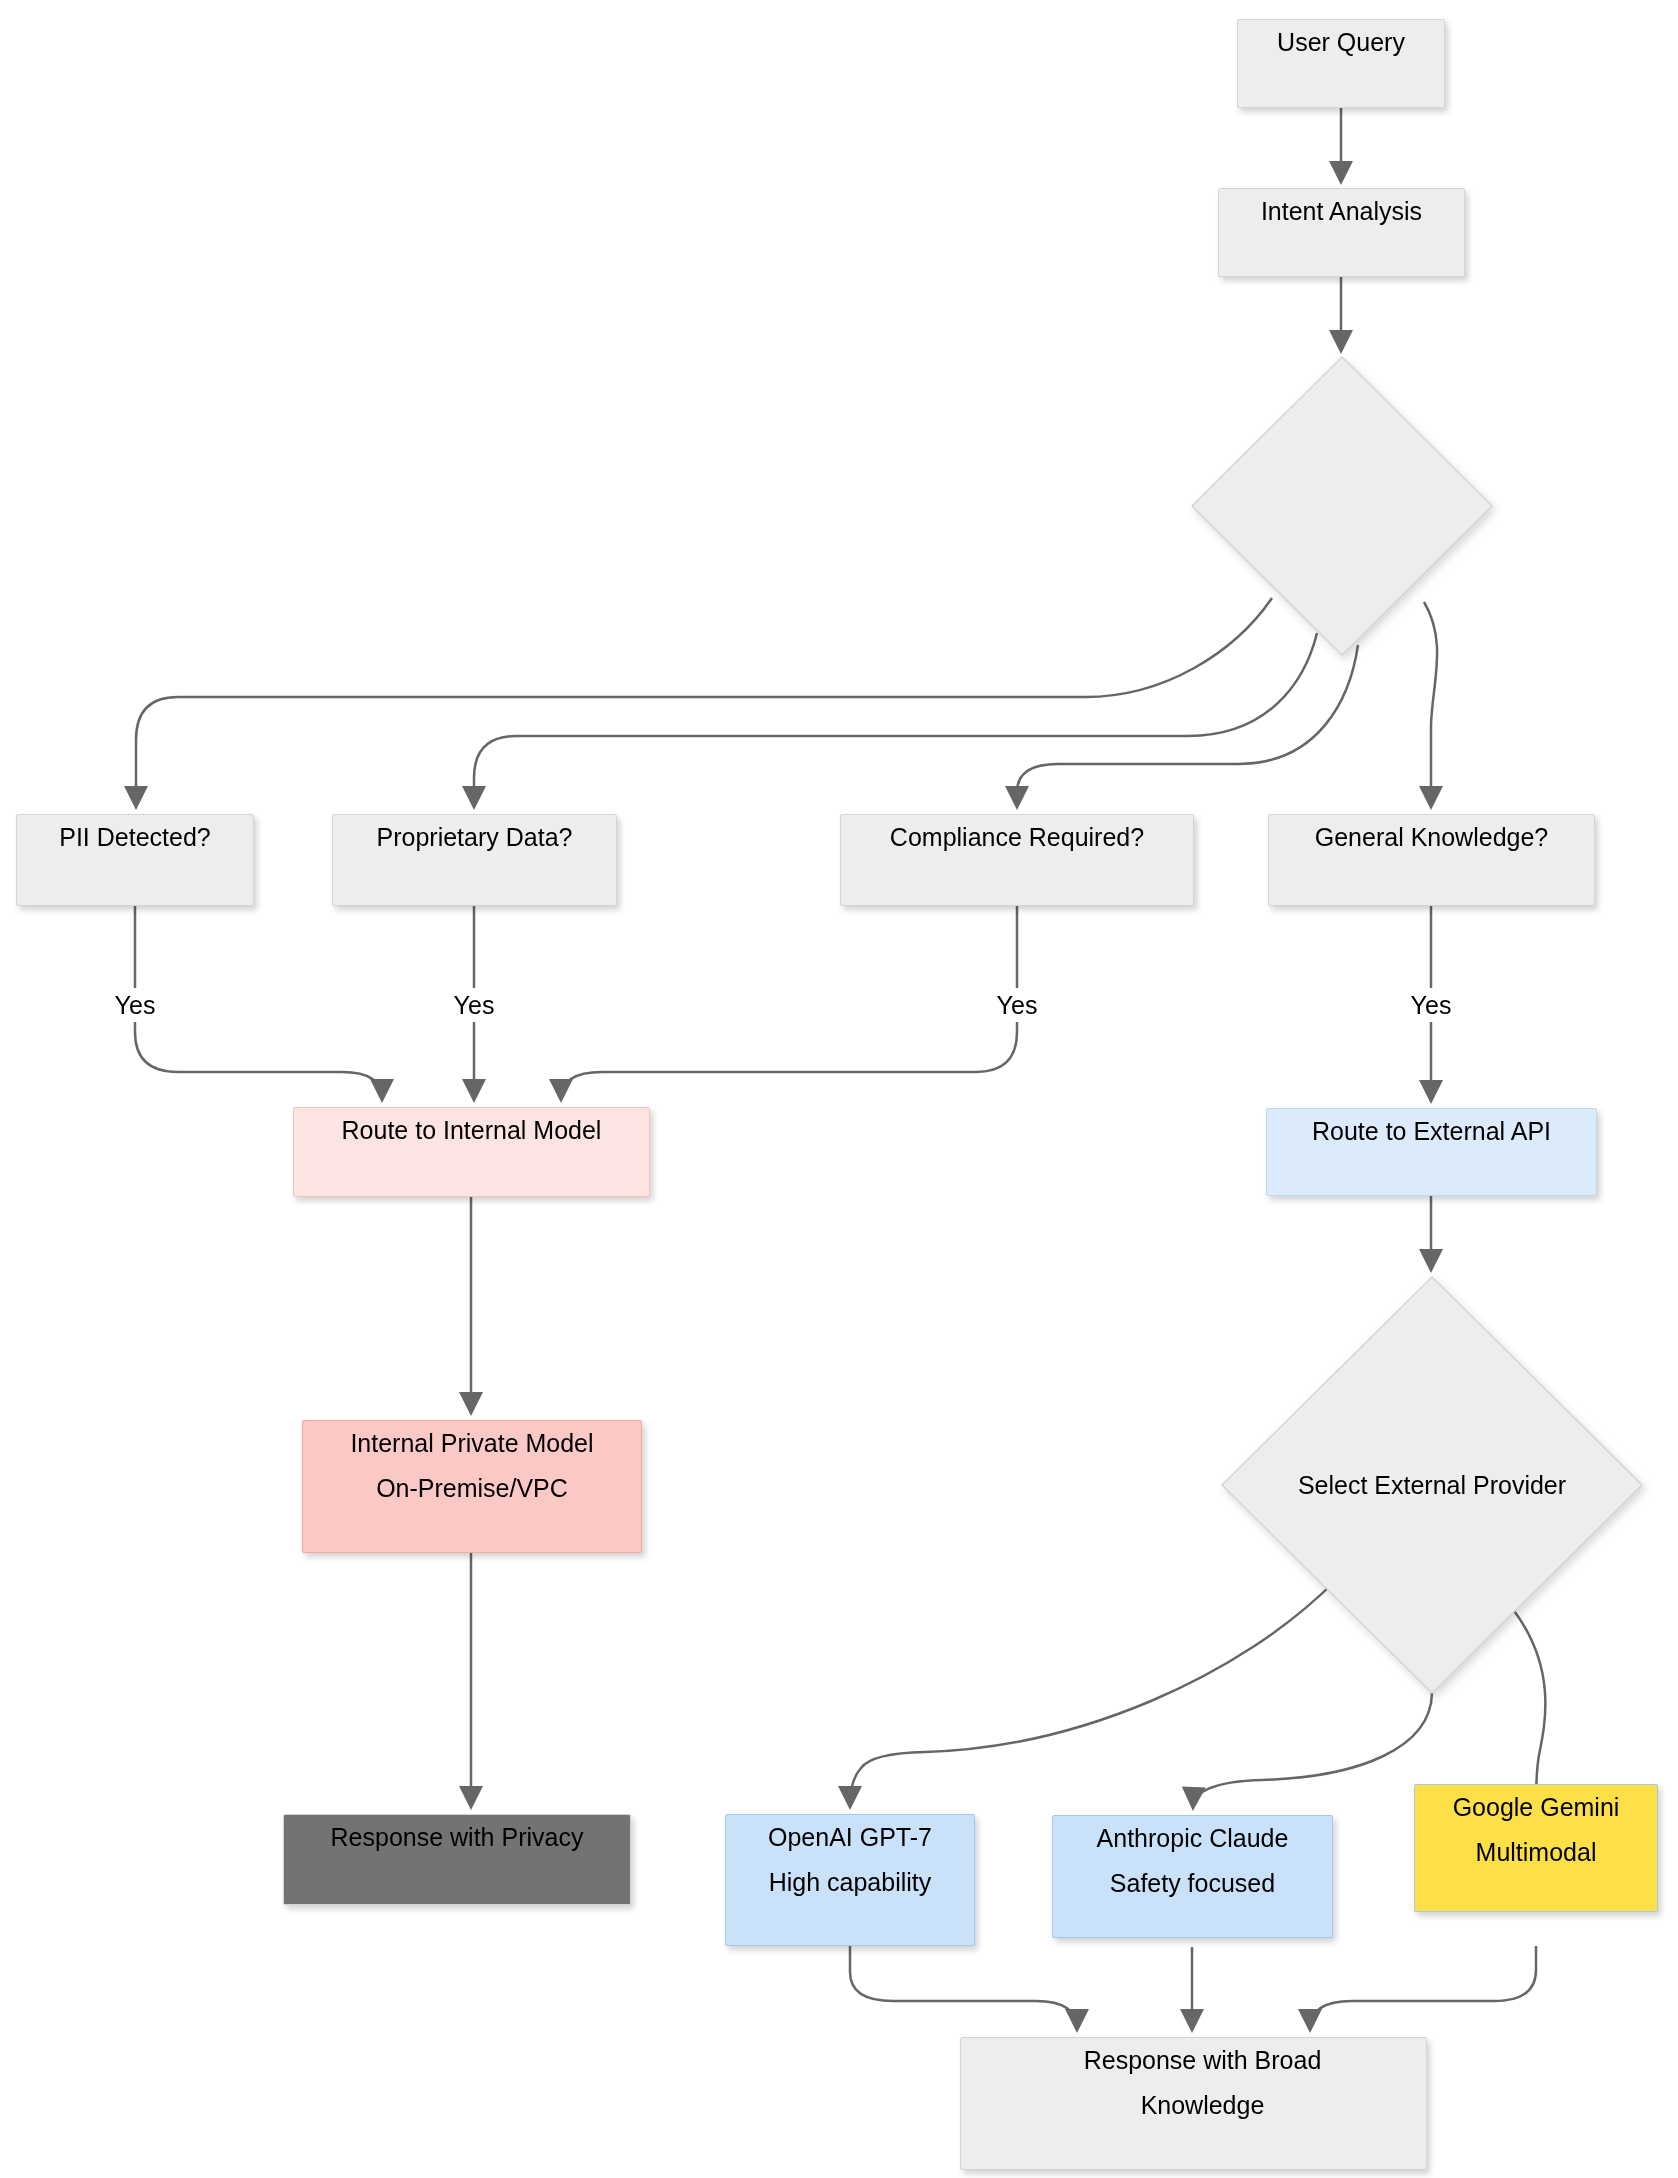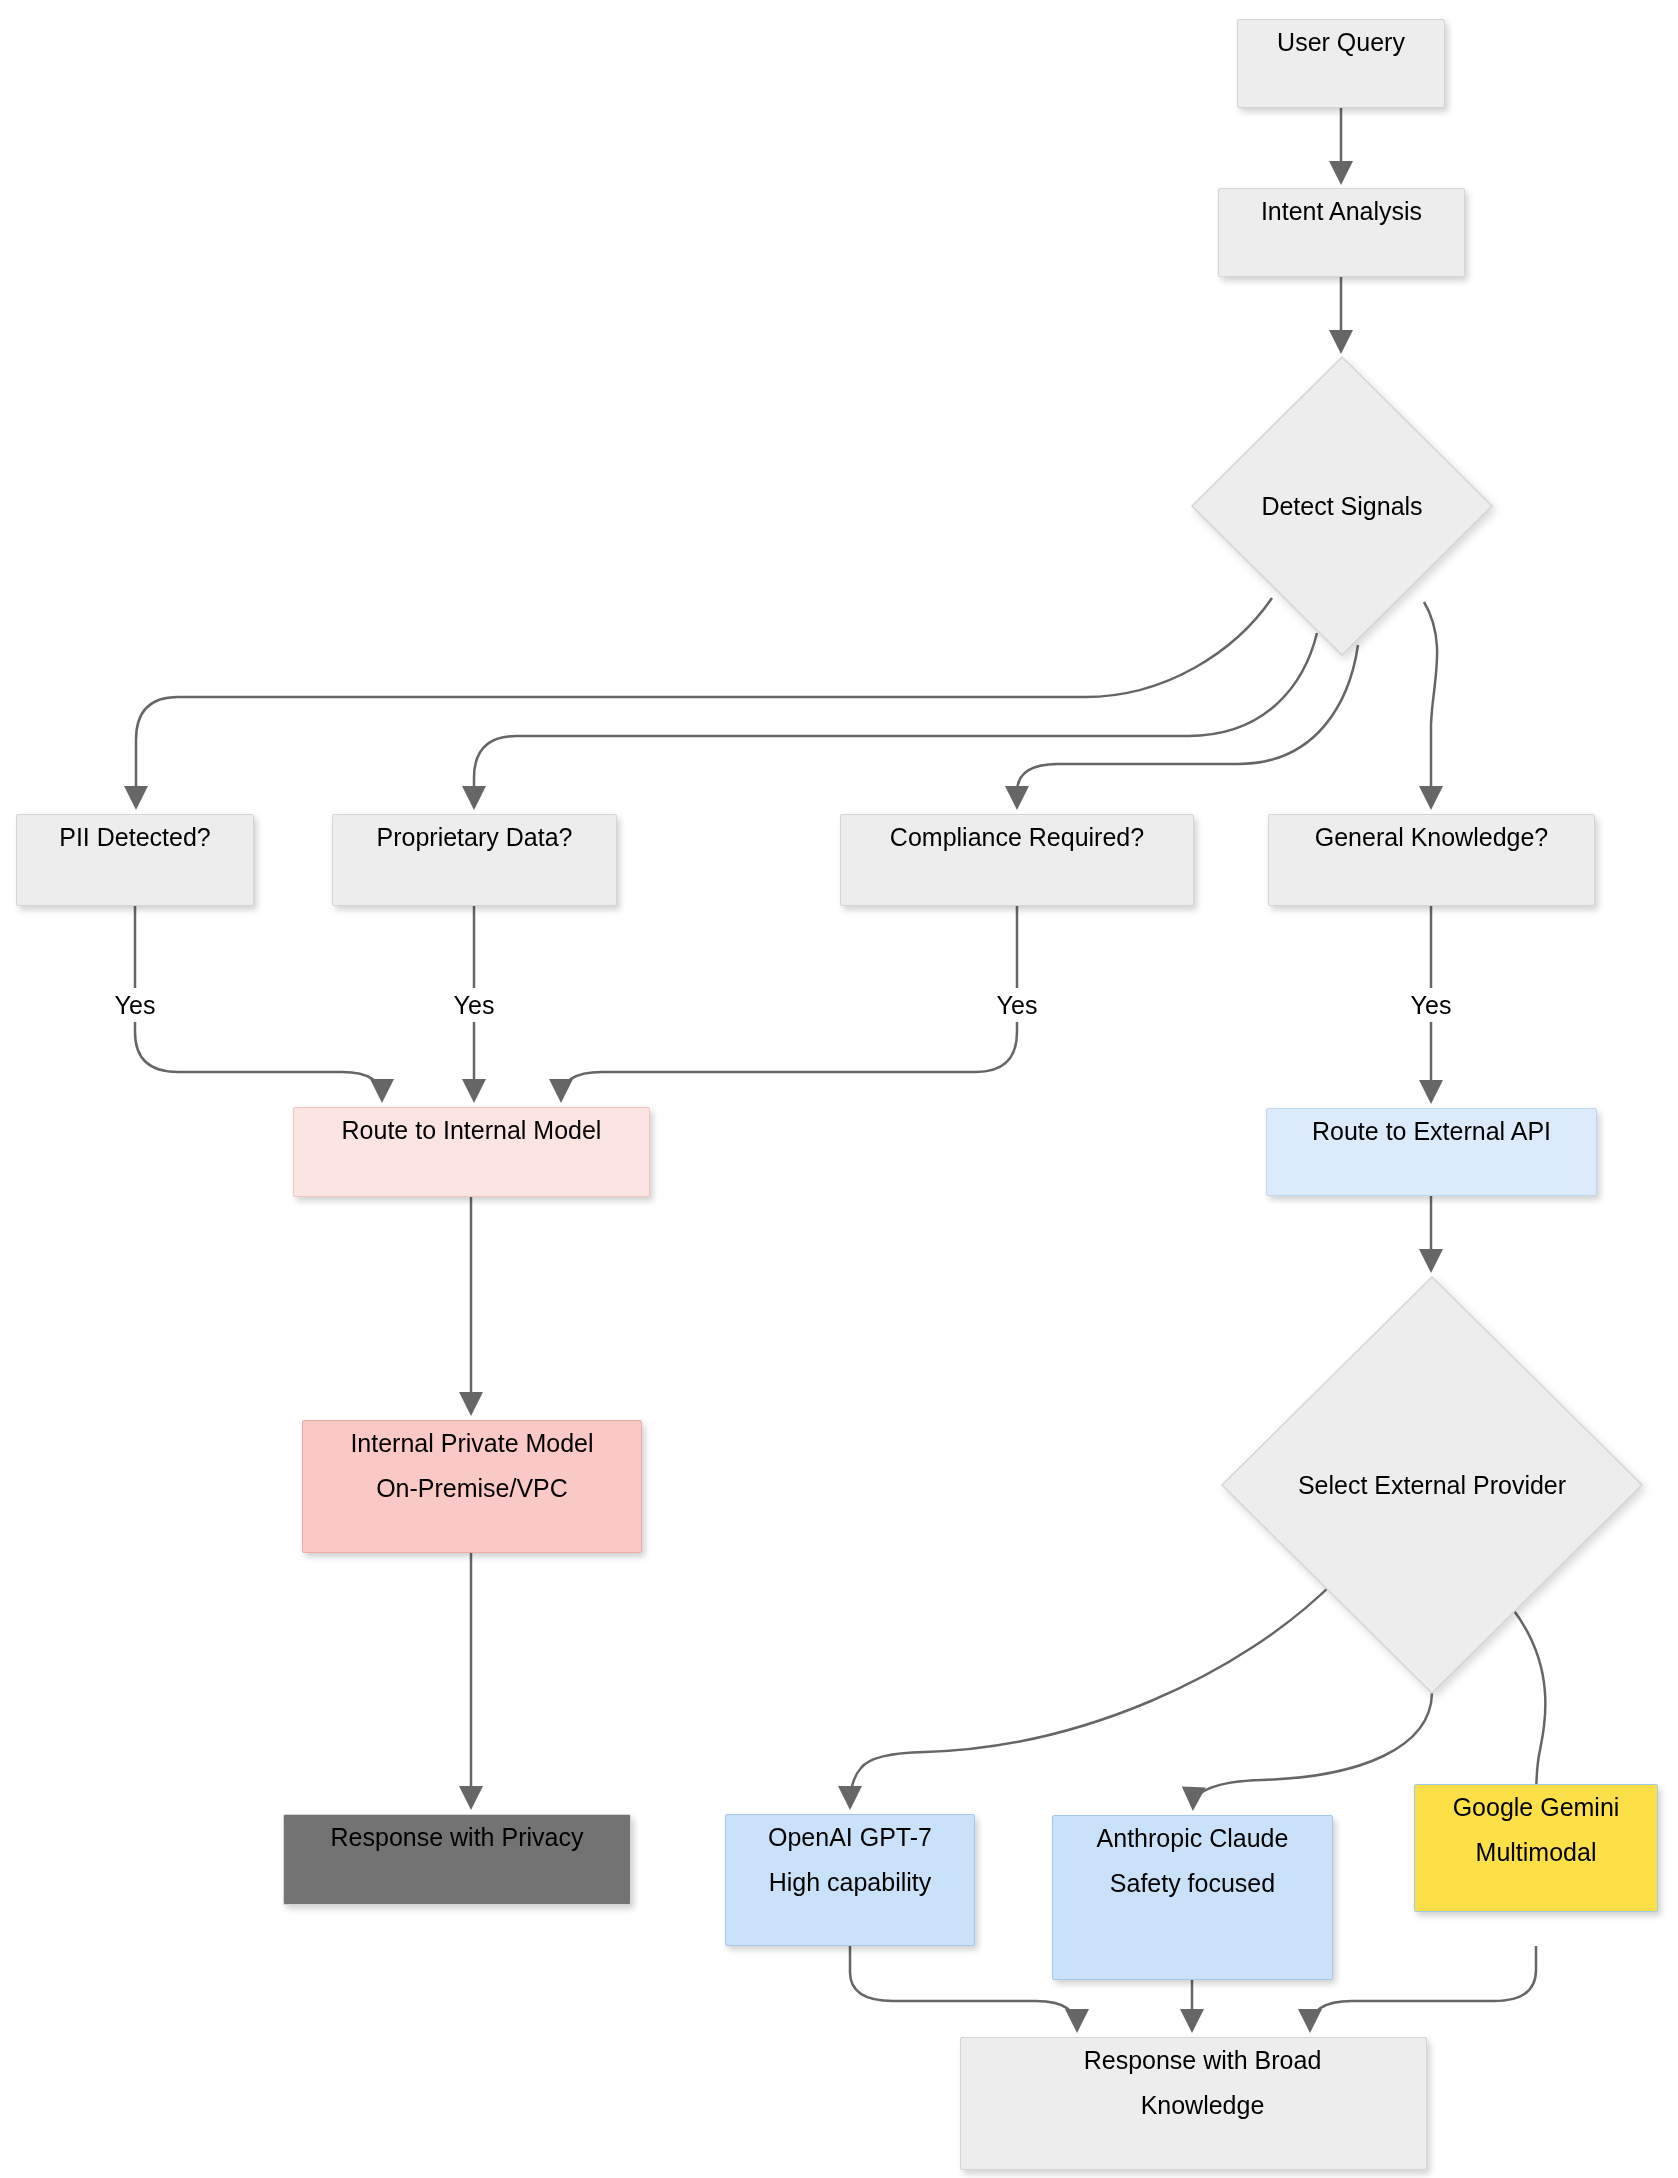--- a/index.html
+++ b/index.html
@@ -84,23 +84,20 @@
     <svg class="edge-layer" width="1678" height="2178">
       <polygon points="1192,506 1342,357 1492,506 1342,655" fill="#ededed" stroke="#d5d5d5" stroke-width="1.5" style="filter: drop-shadow(3px 4px 4px rgba(0,0,0,0.15))"></polygon>
       <polygon points="1222,1485 1432,1277 1642,1485 1432,1693" fill="#ededed" stroke="#d5d5d5" stroke-width="1.5" style="filter: drop-shadow(3px 4px 4px rgba(0,0,0,0.15))"></polygon>
     </svg>
     <div class="node" style="left: 1237px; top: 19px; width: 208px; height: 89px; background: rgb(237, 237, 237); border-color: rgb(213, 213, 213);">
       <div class="node-label">User Query</div>
     </div>
     <div class="node" style="left: 1218px; top: 188px; width: 247px; height: 89px; background: rgb(237, 237, 237); border-color: rgb(213, 213, 213);">
       <div class="node-label">Intent Analysis</div>
     </div>
-    <div class="diamond-label" style="left: 1192px; top: 357px; width: 300px; height: 298px;">
-      <div class="node-label">Detect Signals</div>
-    </div>
     <div class="node" style="left: 16px; top: 814px; width: 238px; height: 92px; background: rgb(237, 237, 237); border-color: rgb(213, 213, 213);">
       <div class="node-label">PII Detected?</div>
     </div>
     <div class="node" style="left: 332px; top: 814px; width: 285px; height: 92px; background: rgb(237, 237, 237); border-color: rgb(213, 213, 213);">
       <div class="node-label">Proprietary Data?</div>
     </div>
     <div class="node" style="left: 840px; top: 814px; width: 354px; height: 92px; background: rgb(237, 237, 237); border-color: rgb(213, 213, 213);">
       <div class="node-label">Compliance Required?</div>
     </div>
     <div class="node" style="left: 1268px; top: 814px; width: 327px; height: 92px; background: rgb(237, 237, 237); border-color: rgb(213, 213, 213);">
@@ -119,21 +116,21 @@
     <div class="diamond-label" style="left: 1222px; top: 1277px; width: 420px; height: 416px;">
       <div class="node-label">Select External Provider</div>
     </div>
     <div class="node" style="left: 283px; top: 1814px; width: 348px; height: 91px; background: #737373; border-color: rgb(213, 213, 213);">
       <div class="node-label">Response with Privacy</div>
     </div>
     <div class="node" style="left: 725px; top: 1814px; width: 250px; height: 132px; background: rgb(201, 225, 249); border-color: rgb(163, 201, 236);">
       <div class="node-label">OpenAI GPT-7
 High capability</div>
     </div>
-    <div class="node" style="left: 1052px; top: 1815px; width: 281px; height: 165px; background: rgb(201, 225, 249); border-color: rgb(163, 201, 236);">
+    <div class="node" style="left: 1052px; top: 1815px; width: 281px; height: 123px; background: rgb(201, 225, 249); border-color: rgb(163, 201, 236);">
       <div class="node-label">Anthropic Claude
 Safety focused</div>
     </div>
     <div class="node" style="left: 1414px; top: 1784px; width: 244px; height: 128px; background: #fde047; border-color: rgb(163, 201, 236);">
       <div class="node-label">Google Gemini
 Multimodal</div>
     </div>
     <div class="node" style="left: 960px; top: 2037px; width: 467px; height: 133px; background: rgb(237, 237, 237); border-color: rgb(213, 213, 213); padding-left: 18px;">
       <div class="node-label">Response with Broad
 Knowledge</div>

